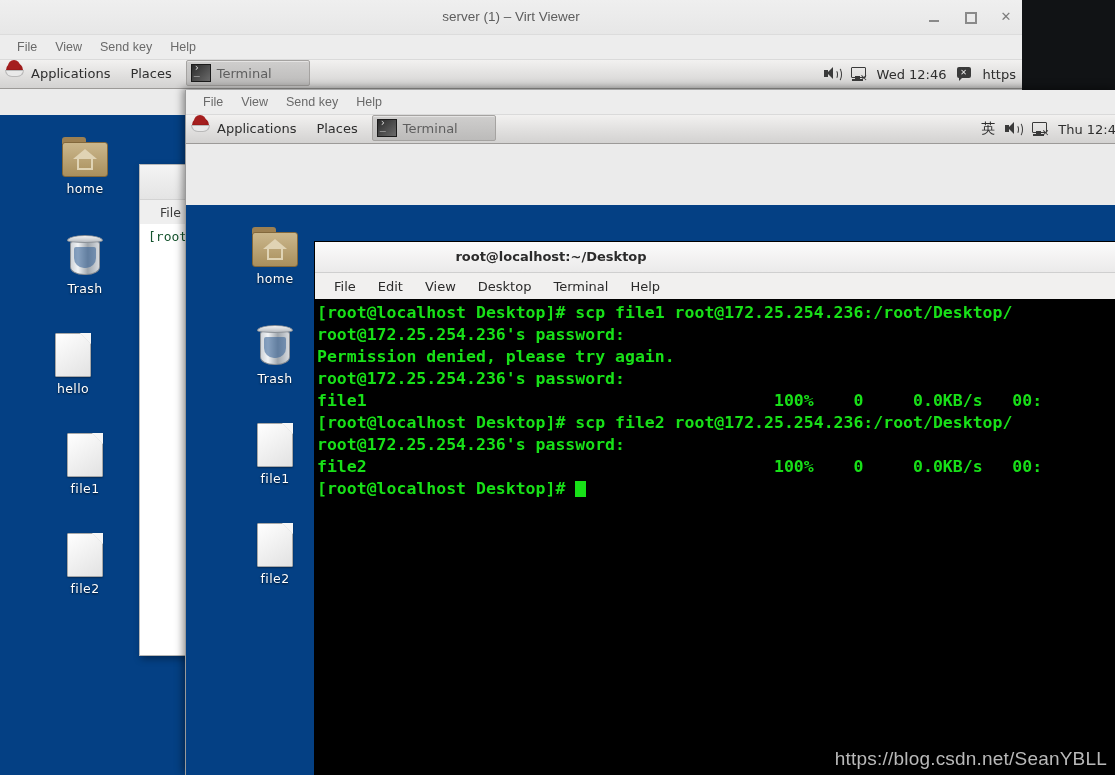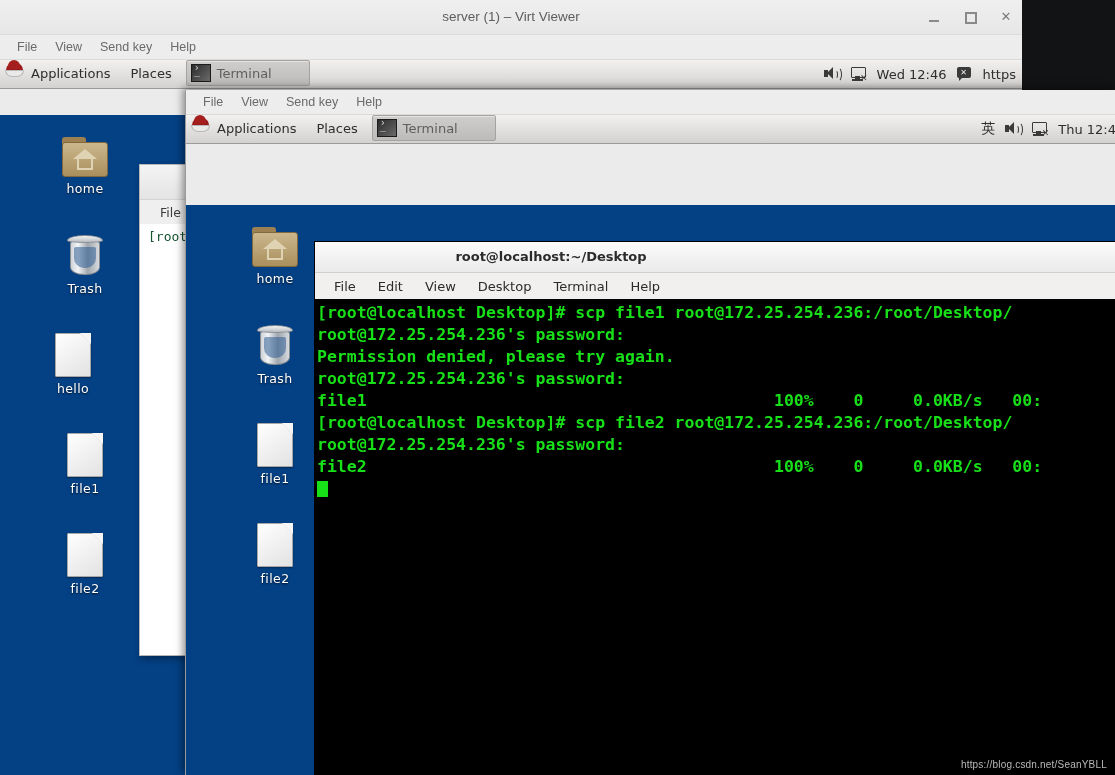--- a/index.html
+++ b/index.html
@@ -136,21 +136,21 @@
   .gterm-mb{height:26px;background:#f1f0ef;border-bottom:1px solid #c9c9c9;display:flex;align-items:center;padding-left:8px;}
   .gterm-mb .m{font-size:13px;color:#2b2b2b;padding:0 11px;font-family:"DejaVu Sans",sans-serif;white-space:nowrap;}
   .gterm-body{position:absolute;left:0;right:0;top:57px;bottom:0;background:#000;padding:3px 0 0 2px;overflow:hidden;}
   .tline{
     font-family:"DejaVu Sans Mono",monospace;
     font-size:16.5px;line-height:22px;color:#18e018;font-weight:bold;
     white-space:pre;letter-spacing:0px;
   }
   .cursor{display:inline-block;width:11px;height:16px;background:#18e018;vertical-align:-3px;}
 
-  .watermark{position:absolute;right:10px;bottom:6px;font-size:10px;color:#b9b9b9;
+  .watermark{position:absolute;right:10px;bottom:6px;font-size:19px;color:#b9b9b9;
      font-family:"Liberation Sans",sans-serif;letter-spacing:.2px;}
 
   .darkfill{position:absolute;background:#111315;}
 </style>
 </head>
 <body>
 
 <div class="screen">
 
   <div class="vv" style="left:0;top:0;width:1022px;height:775px;">
@@ -390,21 +390,21 @@
         </div>
         <div class="gterm-body">
           <div class="tline">[root@localhost Desktop]# scp file1 root@172.25.254.236:/root/Desktop/</div>
           <div class="tline">root@172.25.254.236's password:</div>
           <div class="tline">Permission denied, please try again.</div>
           <div class="tline">root@172.25.254.236's password:</div>
           <div class="tline">file1                                         100%    0     0.0KB/s   00:</div>
           <div class="tline">[root@localhost Desktop]# scp file2 root@172.25.254.236:/root/Desktop/</div>
           <div class="tline">root@172.25.254.236's password:</div>
           <div class="tline">file2                                         100%    0     0.0KB/s   00:</div>
-          <div class="tline"><span class="cursor"></span></div>
+          <div class="tline"><span>[root@localhost Desktop]# </span><span class="cursor"></span></div>
         </div>
         <div class="watermark">https://blog.csdn.net/SeanYBLL</div>
       </div>
 
     </div>
   </div>
 
 </div>
 
 </body></html>

